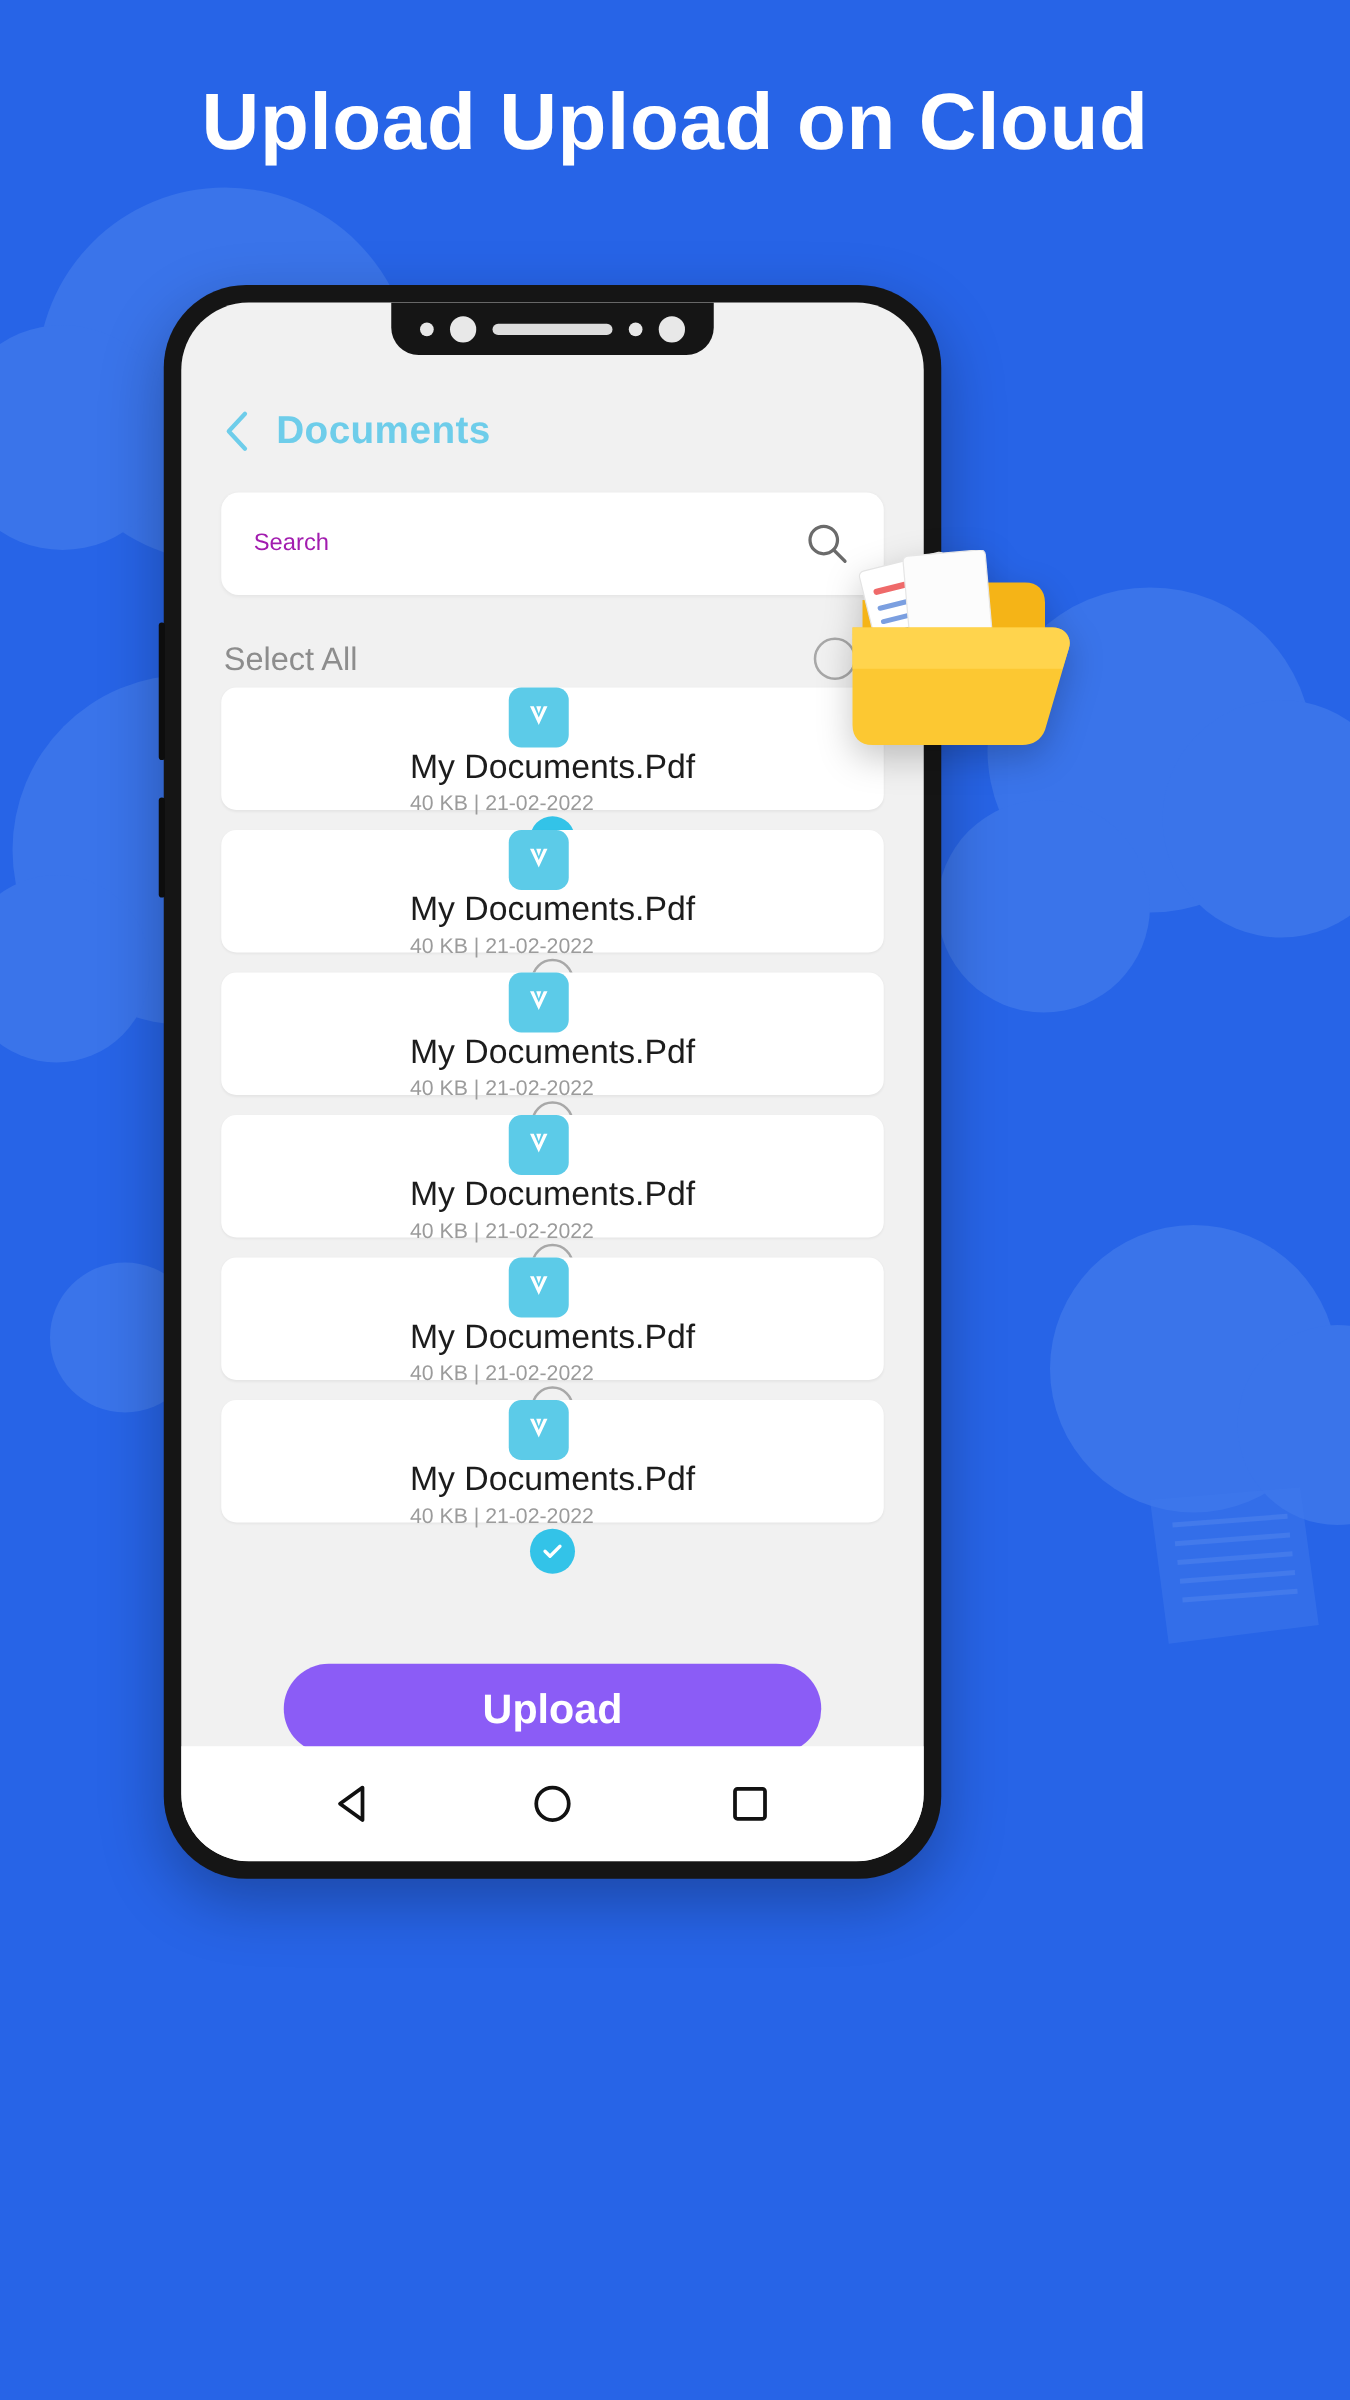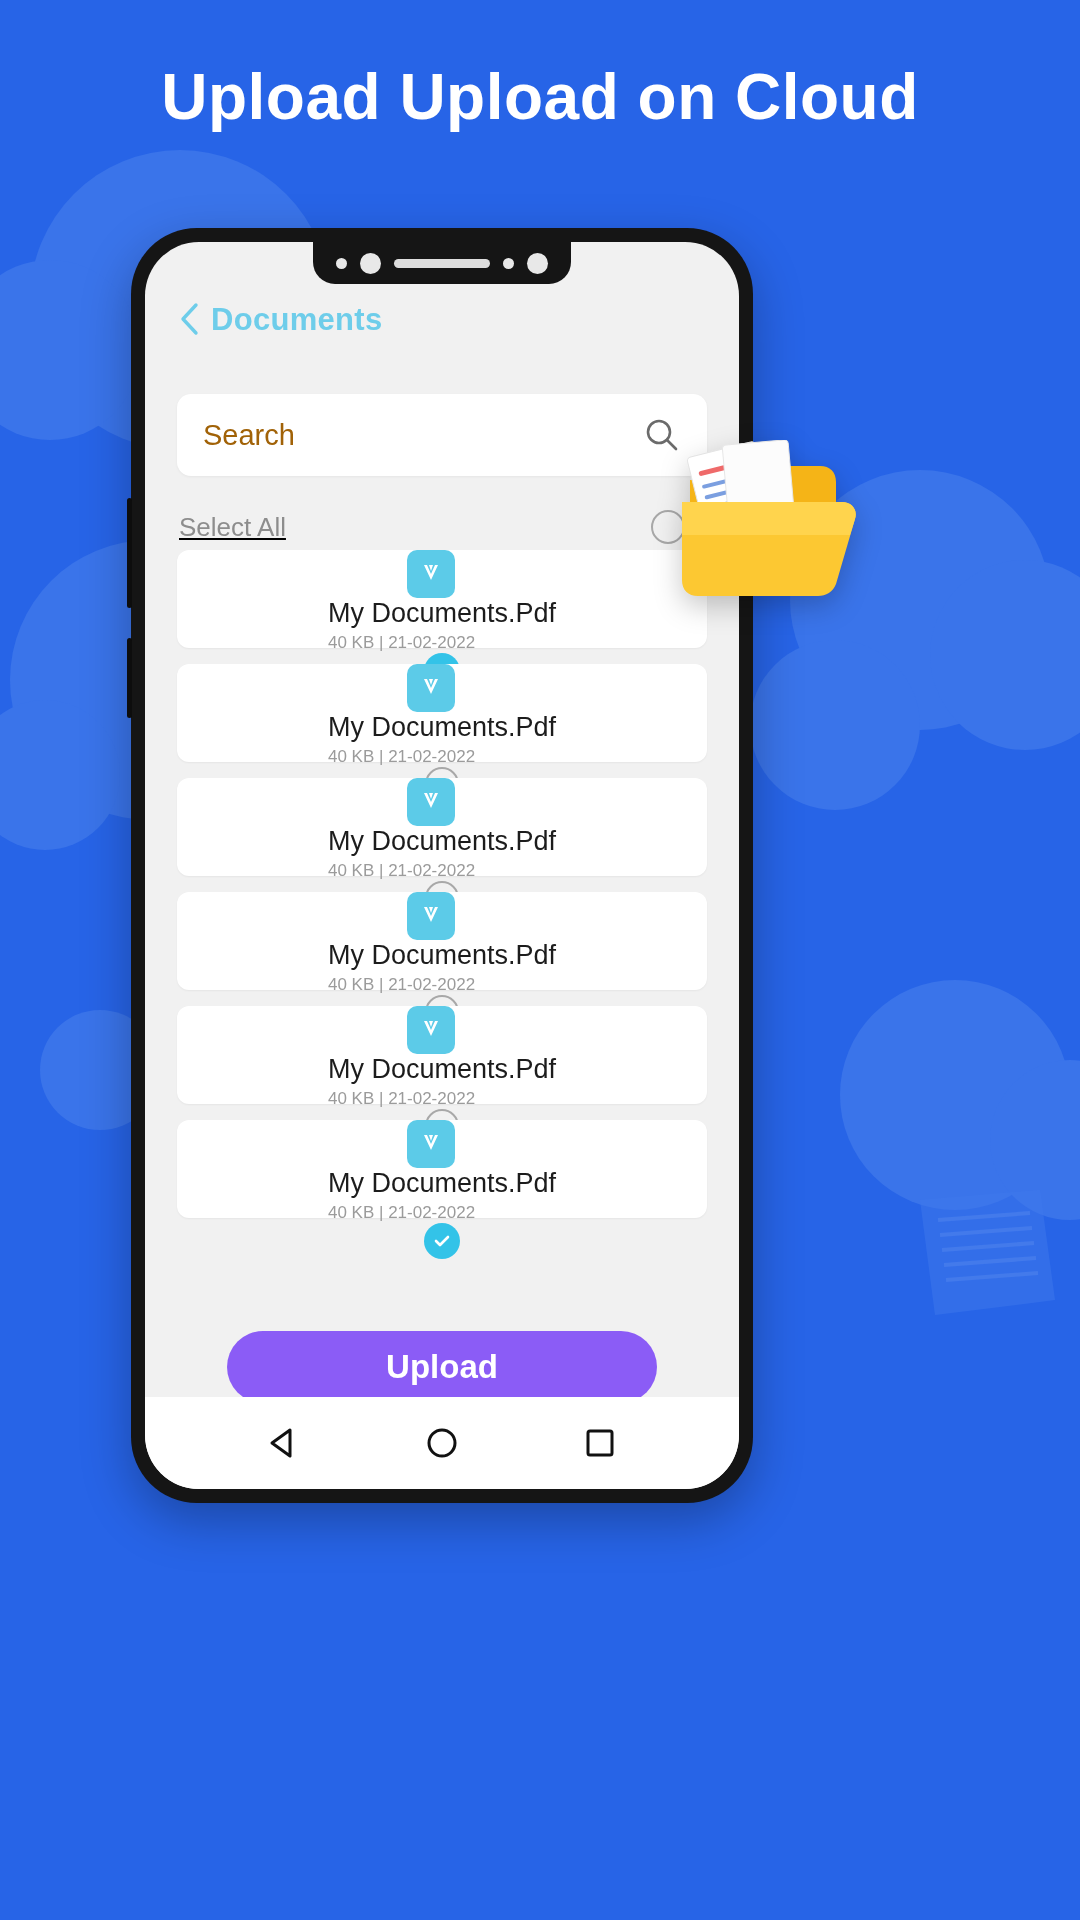--- a/index.html
+++ b/index.html
@@ -85,48 +85,47 @@
     display:flex; align-items:center; justify-content:space-between;
     padding:0 22px; z-index:5;
     font-size:17px; color:#111;
   }
   .status-right { display:flex; align-items:flex-end; gap:6px; }
   .battery { width:9px; height:17px; background:#111; border-radius:1px; }
 
   
   .app-header {
     position:absolute; top:60px; left:0; width:100%;
-    display:flex; align-items:flex-start; gap:12px;
+    display:flex; align-items:flex-end; gap:22px;
     padding:0 34px;
     height:60px;
   }
   .back-chevron { width:20px; height:34px; flex:none; }
   .app-title {
     color:#6ecdea; font-size:31px; font-weight:bold; letter-spacing:.3px;
   }
 
   
   .search-bar {
     position:absolute; top:152px; left:32px;
     width:530px; height:82px;
     background:#ffffff;
     border-radius:14px;
     display:flex; align-items:center;
     padding:0 26px;
     box-shadow:0 1px 3px rgba(0,0,0,.05);
   }
-  .search-placeholder { flex:1; color:#a16207; font-size:29px; }
+  .search-placeholder { flex:1; color:#a21caf; font-size:19px; }
 
   
   .select-all-row {
     position:absolute; top:258px; left:32px;
     width:530px; height:54px;
     display:flex; align-items:center; justify-content:space-between;
     padding:0 22px 0 2px;
-    text-decoration:underline;
   }
   .select-all-label { color:#8d8d8d; font-size:26px; }
   .circle-empty {
     width:34px;height:34px;border:2px solid #a8a8a8;border-radius:50%;
     flex:none; background:transparent;
   }
 
   
   .file-list { position:absolute; top:308px; left:32px; width:530px; }
   .file-card {

